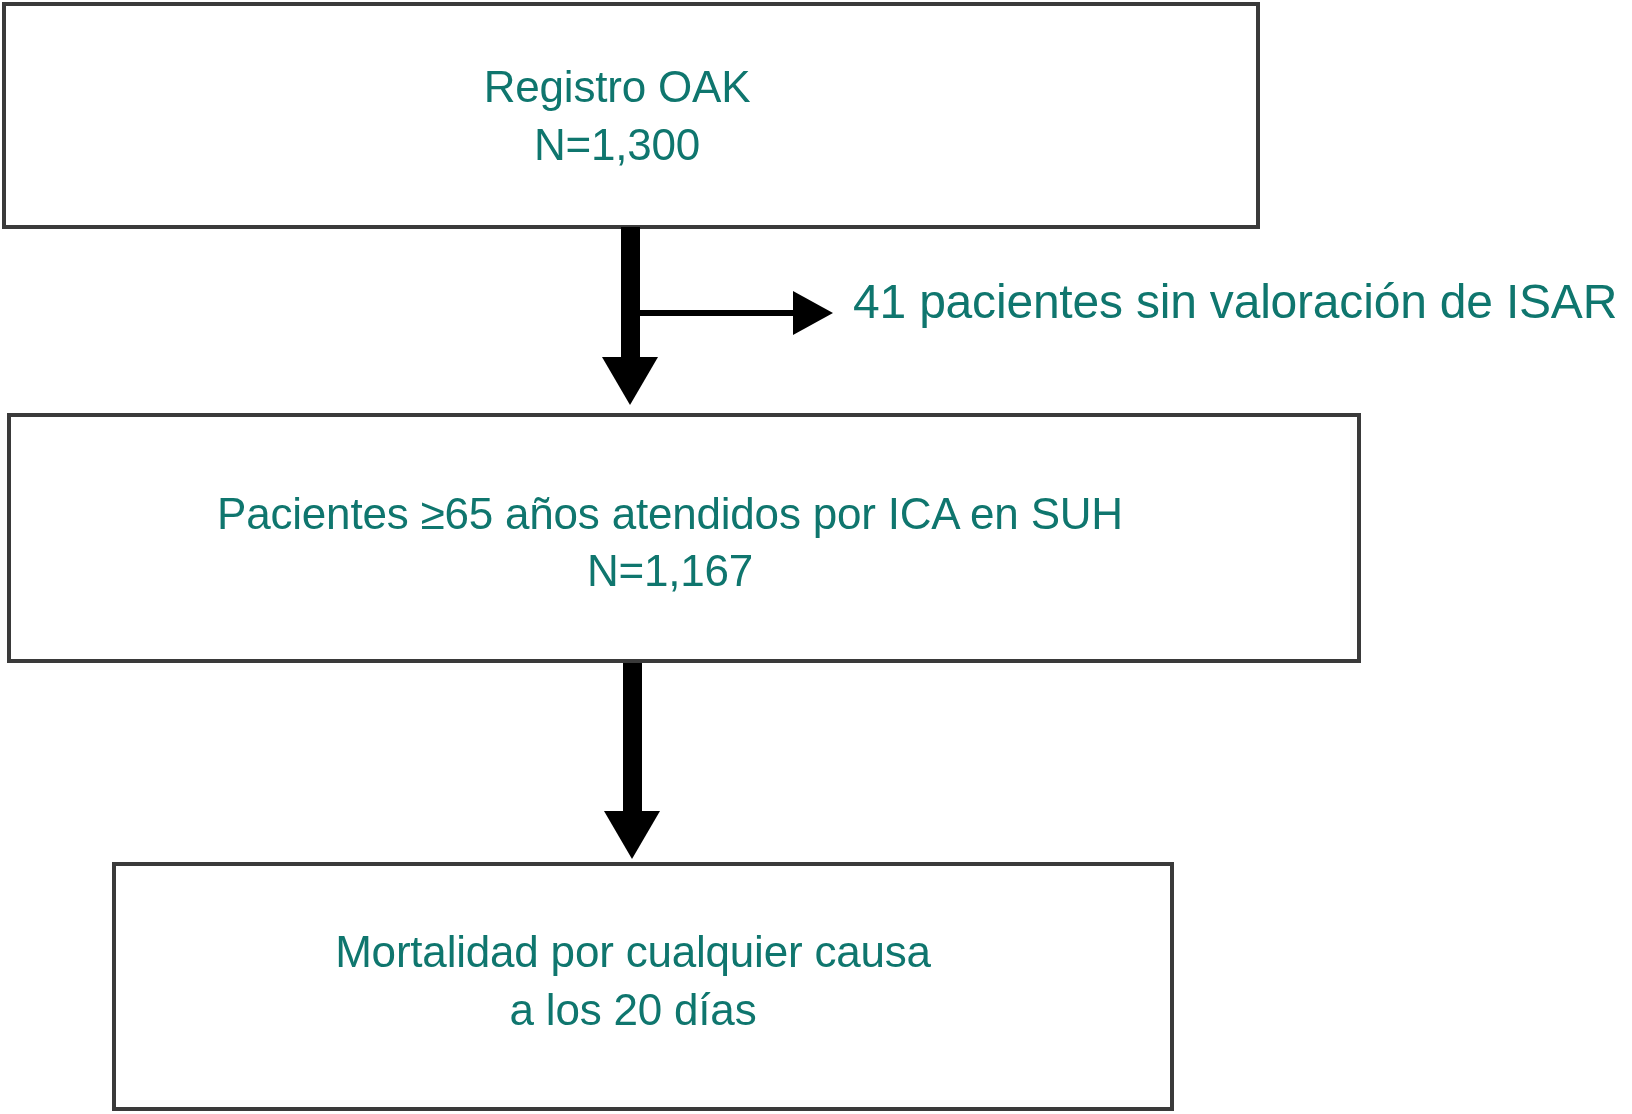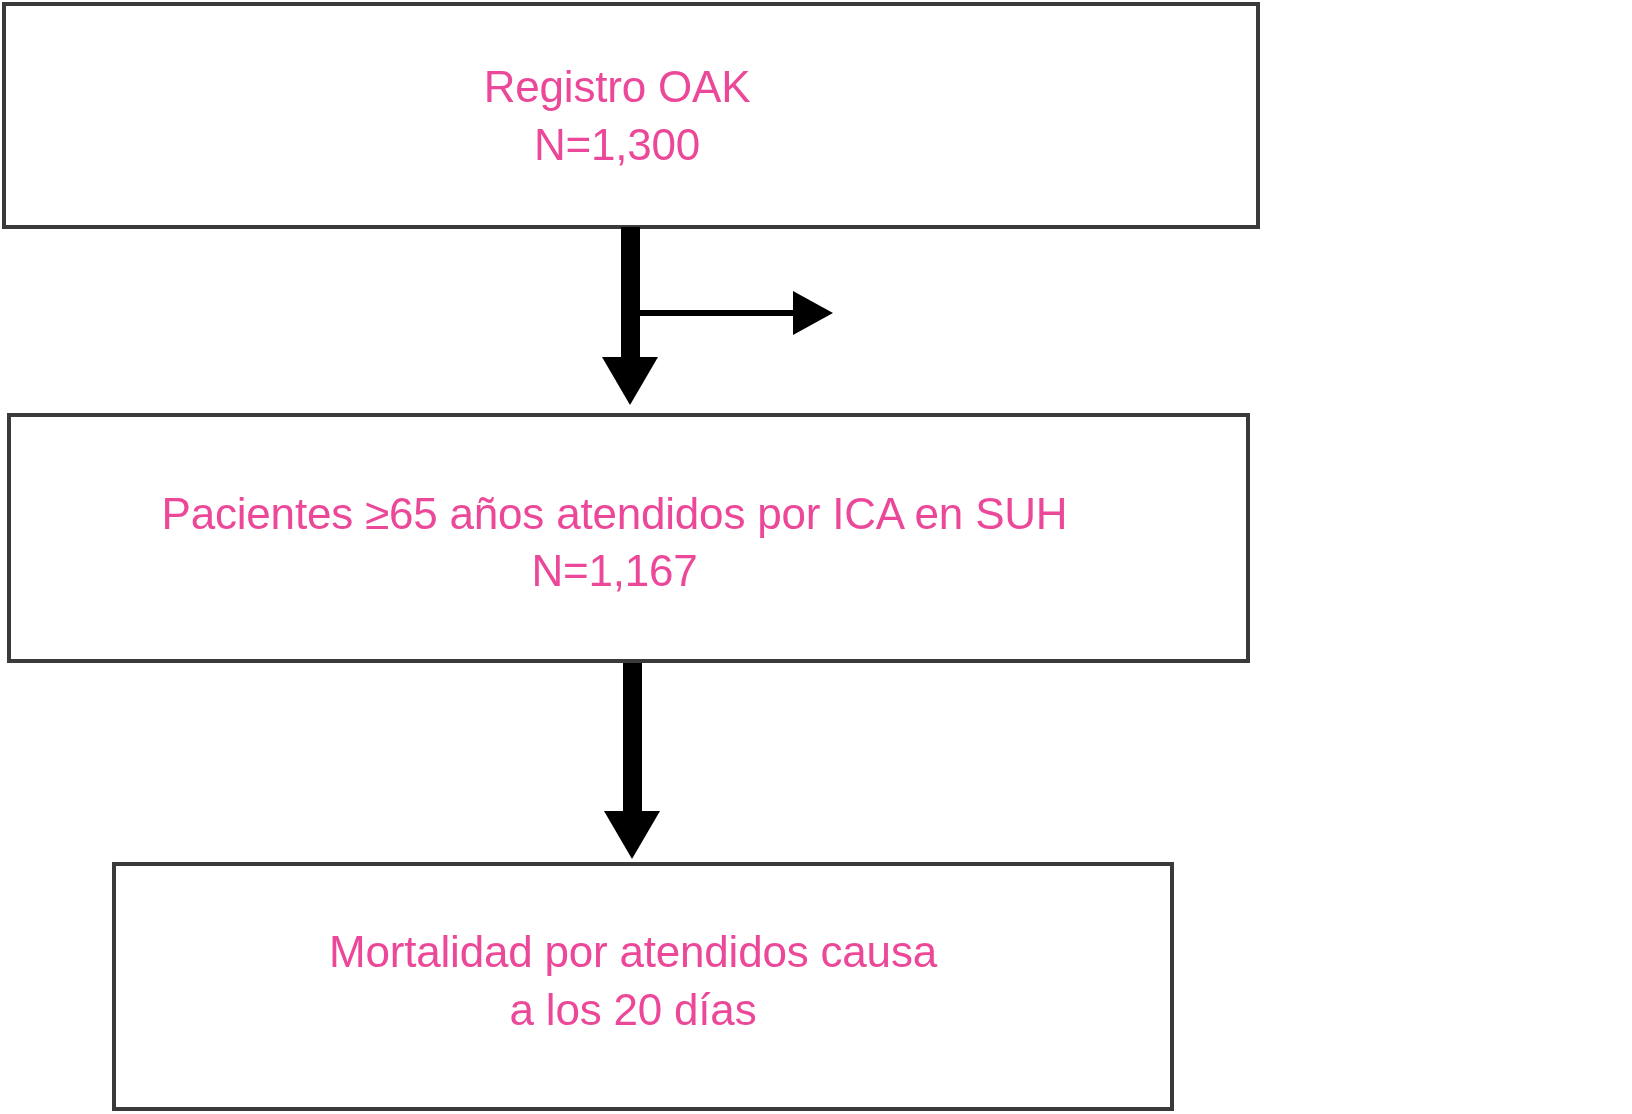--- a/index.html
+++ b/index.html
@@ -7,21 +7,21 @@
     padding: 0;
     background: #ffffff;
   }
   #canvas {
     position: relative;
     width: 1632px;
     height: 1114px;
     background: #ffffff;
     overflow: hidden;
     font-family: "Liberation Sans", sans-serif;
-    color: #ec4899;
+    color: #0f766e;
   }
 
   
   .node-box {
     position: absolute;
     box-sizing: border-box;
     background: #ffffff;
     border: 4px solid #3a3a3a;
     display: flex;
     flex-direction: column;
@@ -43,21 +43,21 @@
     width: 1258px;
     height: 227px;
   }
   #box-registro .node-text {
     transform: translateX(-14px);
   }
 
   #box-isar {
     left: 7px;
     top: 413px;
-    width: 1243px;
+    width: 1354px;
     height: 250px;
   }
   #box-isar .node-text {
     transform: translateX(-14px) translateY(4px);
   }
 
   #box-mortalidad {
     left: 112px;
     top: 862px;
     width: 1062px;
@@ -144,31 +144,32 @@
       <span class="ln">Registro OAK</span>
       <span class="ln">N=1,300</span>
     </div>
   </div>
 
   <div class="arrow-shaft" id="arrow1-shaft"></div>
   <div class="arrow-head-down" id="arrow1-head"></div>
 
   <div class="arrow-shaft" id="branch-line"></div>
   <div class="arrow-head-right" id="branch-head"></div>
+  <div id="branch-label">41 pacientes sin valoración de ISAR</div>
 
   <div class="node-box" id="box-isar">
     <div class="node-text">
       <span class="ln">Pacientes ≥65 años atendidos por ICA en SUH</span>
       <span class="ln">N=1,167</span>
     </div>
   </div>
 
   <div class="arrow-shaft" id="arrow2-shaft"></div>
   <div class="arrow-head-down" id="arrow2-head"></div>
 
   <div class="node-box" id="box-mortalidad">
     <div class="node-text">
-      <span class="ln">Mortalidad por atendidos causa</span>
+      <span class="ln">Mortalidad por cualquier causa</span>
       <span class="ln">a los 20 días</span>
     </div>
   </div>
 
 </div>
 
 </body></html>

